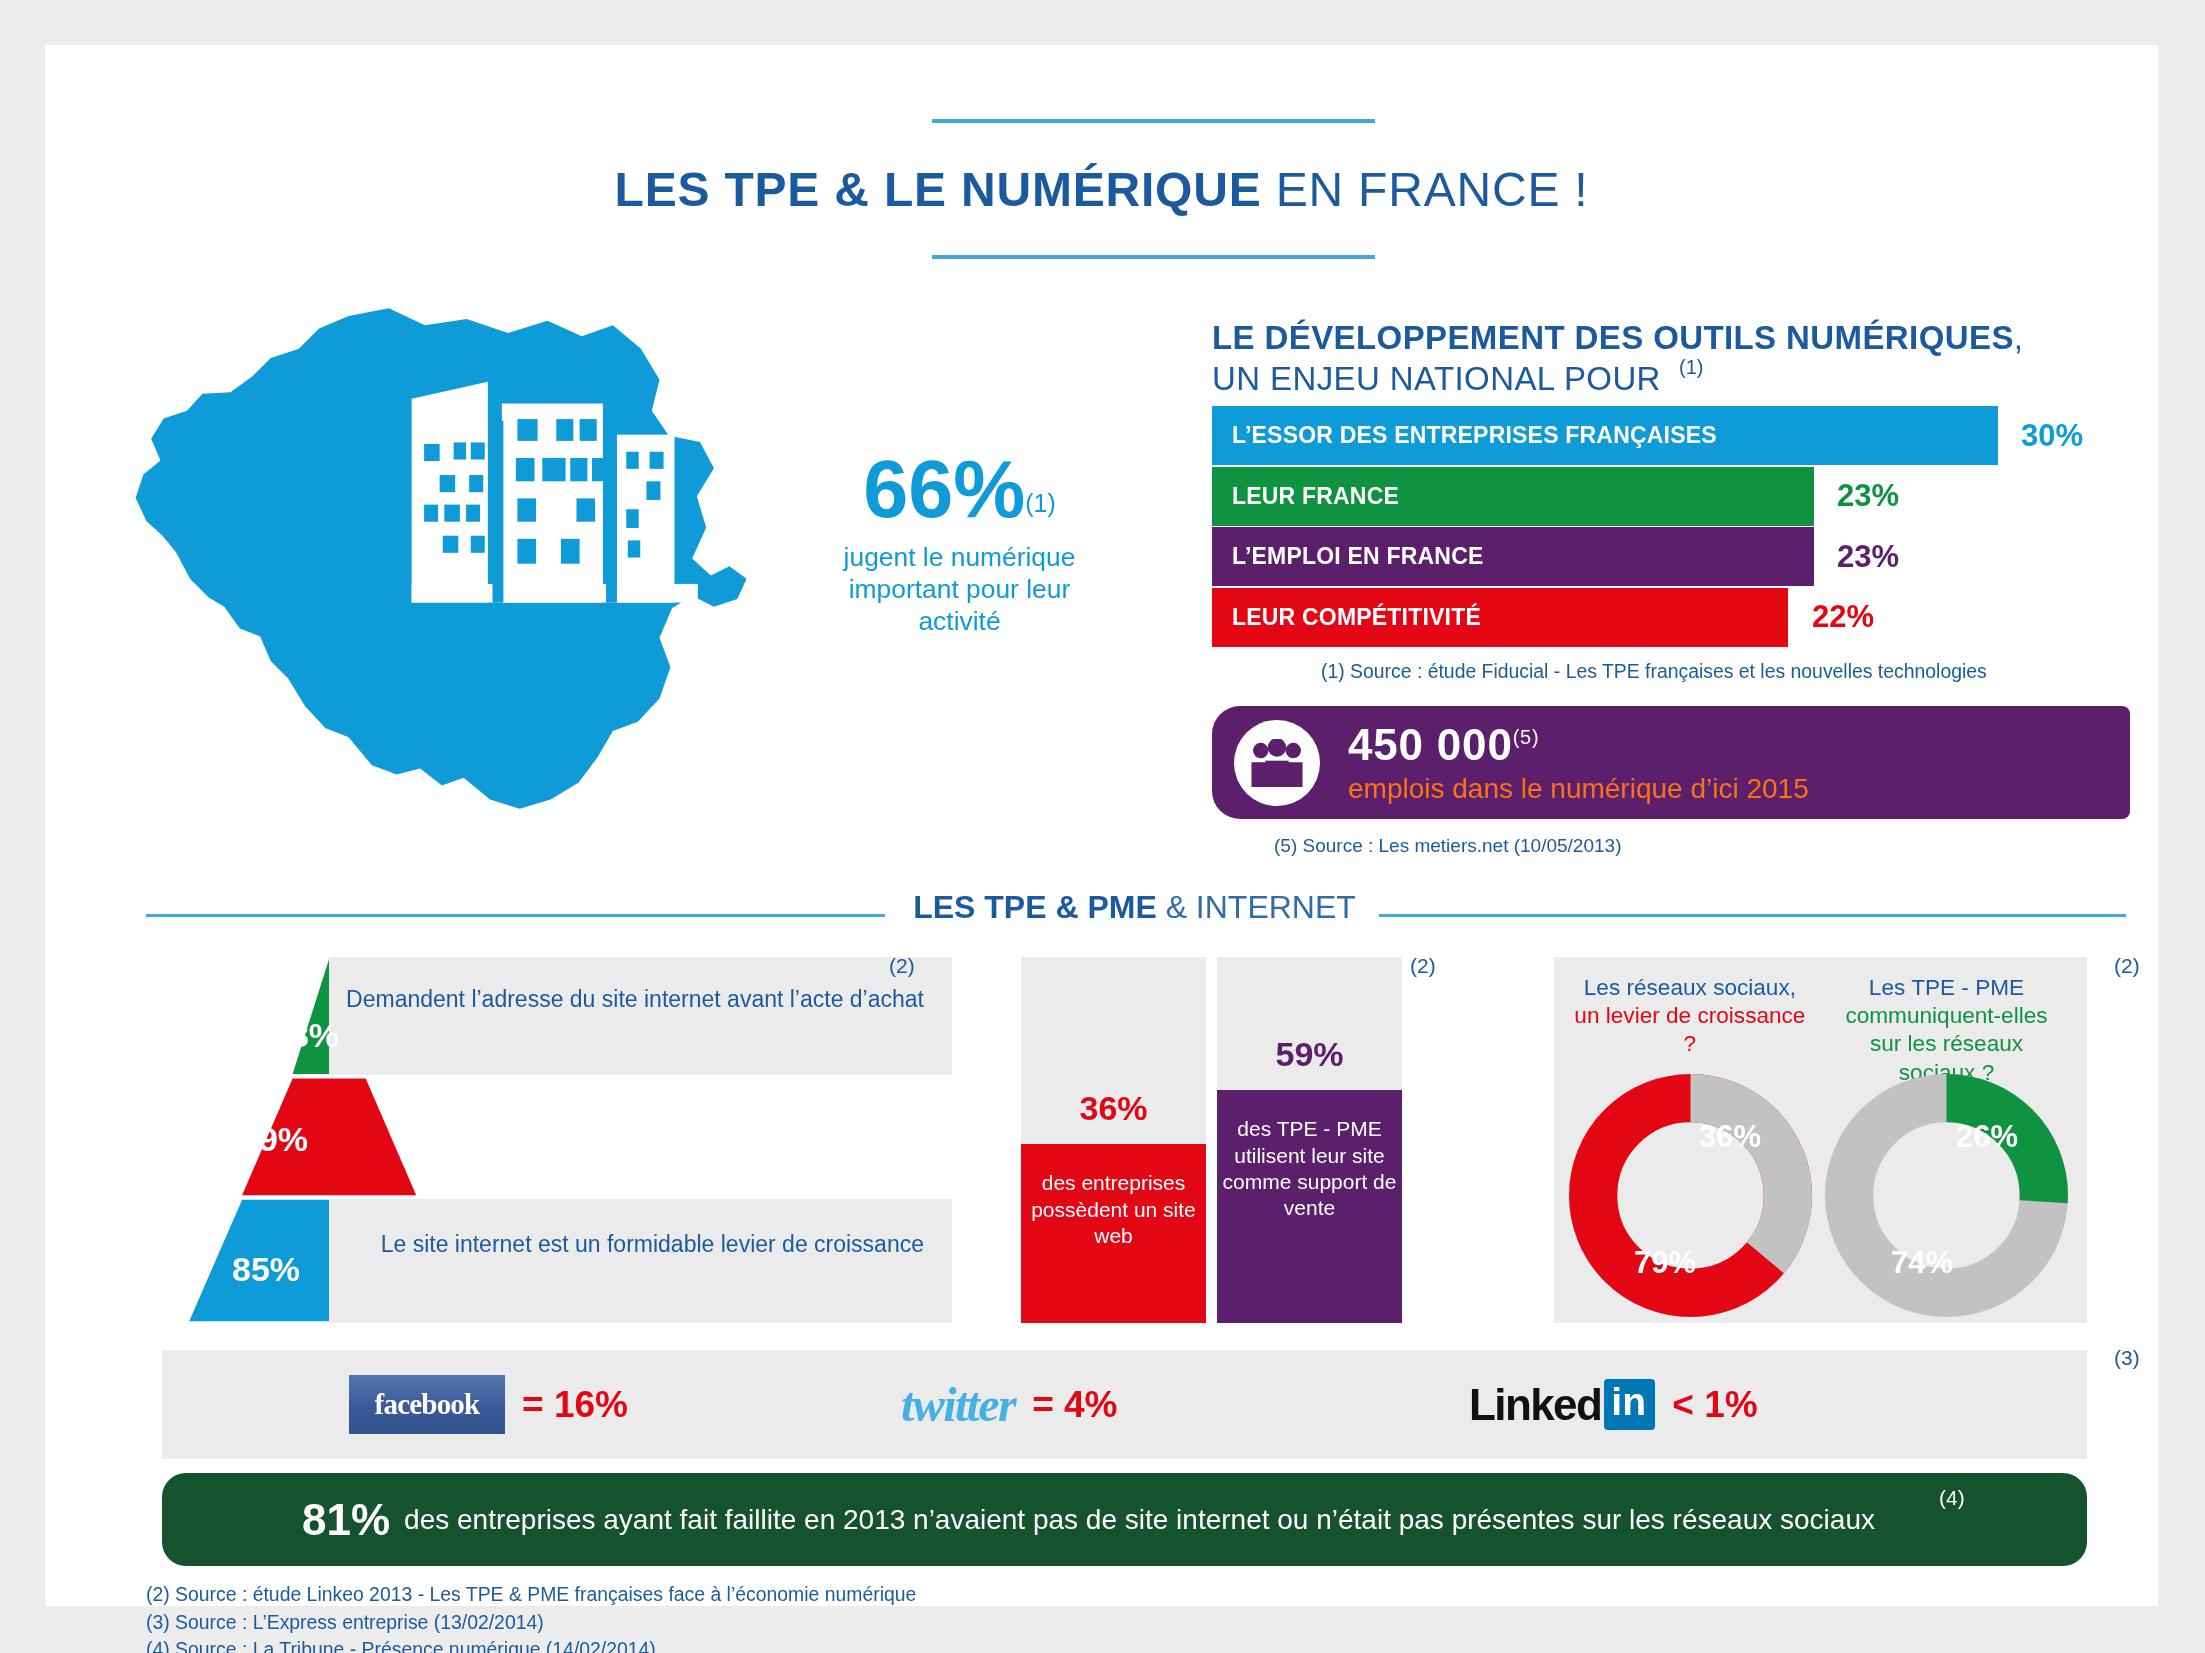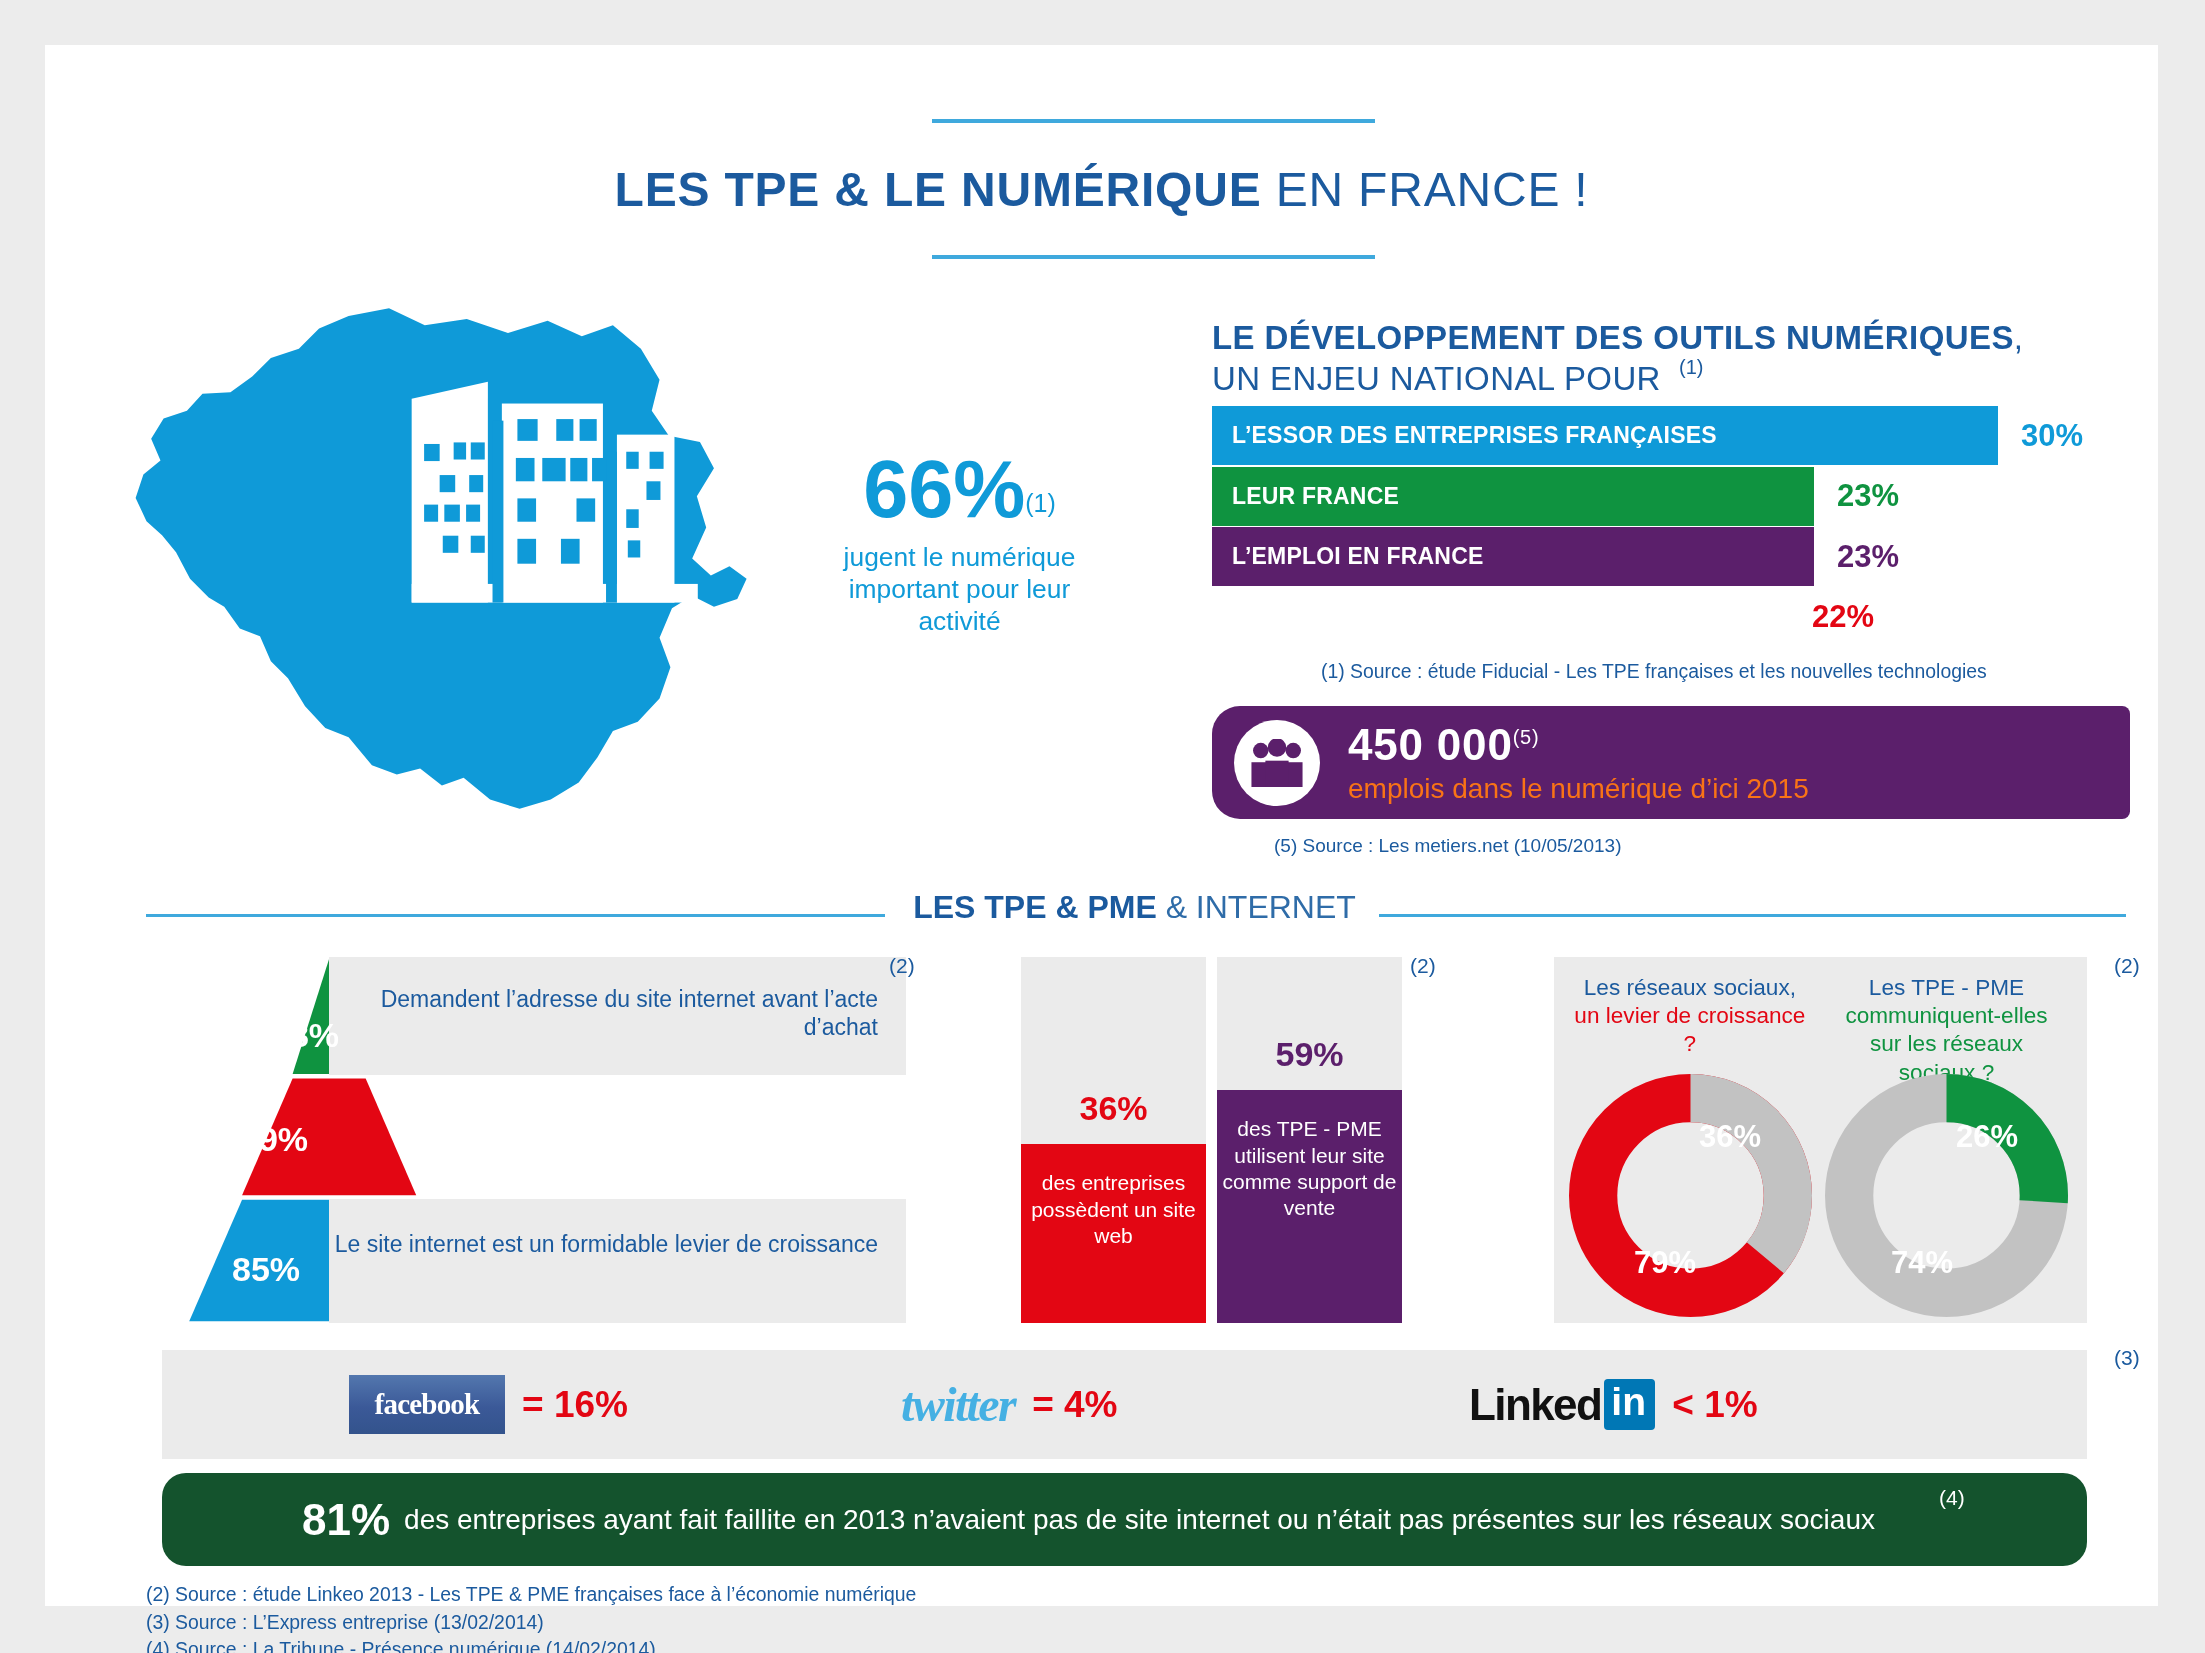--- a/index.html
+++ b/index.html
@@ -52,21 +52,21 @@
 
   
   #sec-line-l{left:101px;top:869px;width:739px;height:3.1px;background:#3fa9dd;}
   #sec-line-r{left:1334px;top:869px;width:747px;height:3.1px;background:#3fa9dd;}
   #sec-title{left:856px;top:844px;width:467px;text-align:center;font-size:32px;color:#1b5a9e;white-space:nowrap;}
   #sec-title .b{font-weight:bold;}
   #sec-title .t{font-weight:normal;color:#2f6ca8;}
 
   
   #pyr{left:117px;top:912px;width:723px;height:366px;}
-  .pyrrow{position:absolute;left:167px;width:577px;background:#ebebeb;}
+  .pyrrow{position:absolute;left:167px;width:623px;background:#ebebeb;}
   .pyrtext{position:absolute;right:28px;text-align:right;color:#1b5a9e;font-size:23px;line-height:1.22;}
   #pyr-svg{position:absolute;left:0;top:0;}
   .pyrpct{position:absolute;color:#fff;font-weight:bold;font-size:34px;}
   #sup2a{left:844px;top:909px;font-size:21px;color:#1b5a9e;}
 
   
   #mid{left:976px;top:912px;width:381px;height:366px;}
   .midcol{position:absolute;top:0;width:185px;height:366px;background:#ebebeb;}
   .midfill{position:absolute;left:0;bottom:0;width:100%;display:flex;align-items:flex-start;justify-content:center;}
   .midfill .t{color:#fff;font-size:21px;text-align:center;line-height:1.25;padding-top:26.4px;}
@@ -186,20 +186,23 @@
           </div>
           <div class="barval" style="left: 625px; color: rgb(15, 147, 64);">23%</div>
         </div>
         <div class="barrow">
           <div class="bar" style="width: 602px; background: rgb(91, 31, 107);">
             <span class="lbl">L’EMPLOI EN FRANCE</span>
           </div>
           <div class="barval" style="left: 625px; color: rgb(91, 31, 107);">23%</div>
         </div>
         <div class="barrow">
+          <div class="bar" style="width: 576px; background: rgb(227, 6, 19);">
+            <span class="lbl">LEUR COMPÉTITIVITÉ</span>
+          </div>
           <div class="barval" style="left: 600px; color: rgb(227, 6, 19);">22%</div>
         </div>
       </div>
   <div class="abs" id="bar-src">(1) Source : étude Fiducial - Les TPE françaises et les nouvelles technologies</div>
 
   <div class="abs" id="pbanner">
     <div id="pb-circle">
       <svg width="58" height="48" viewBox="0 0 74 62">
         <g fill="#5b1f6b">
           <circle cx="16" cy="15" r="10"></circle>

